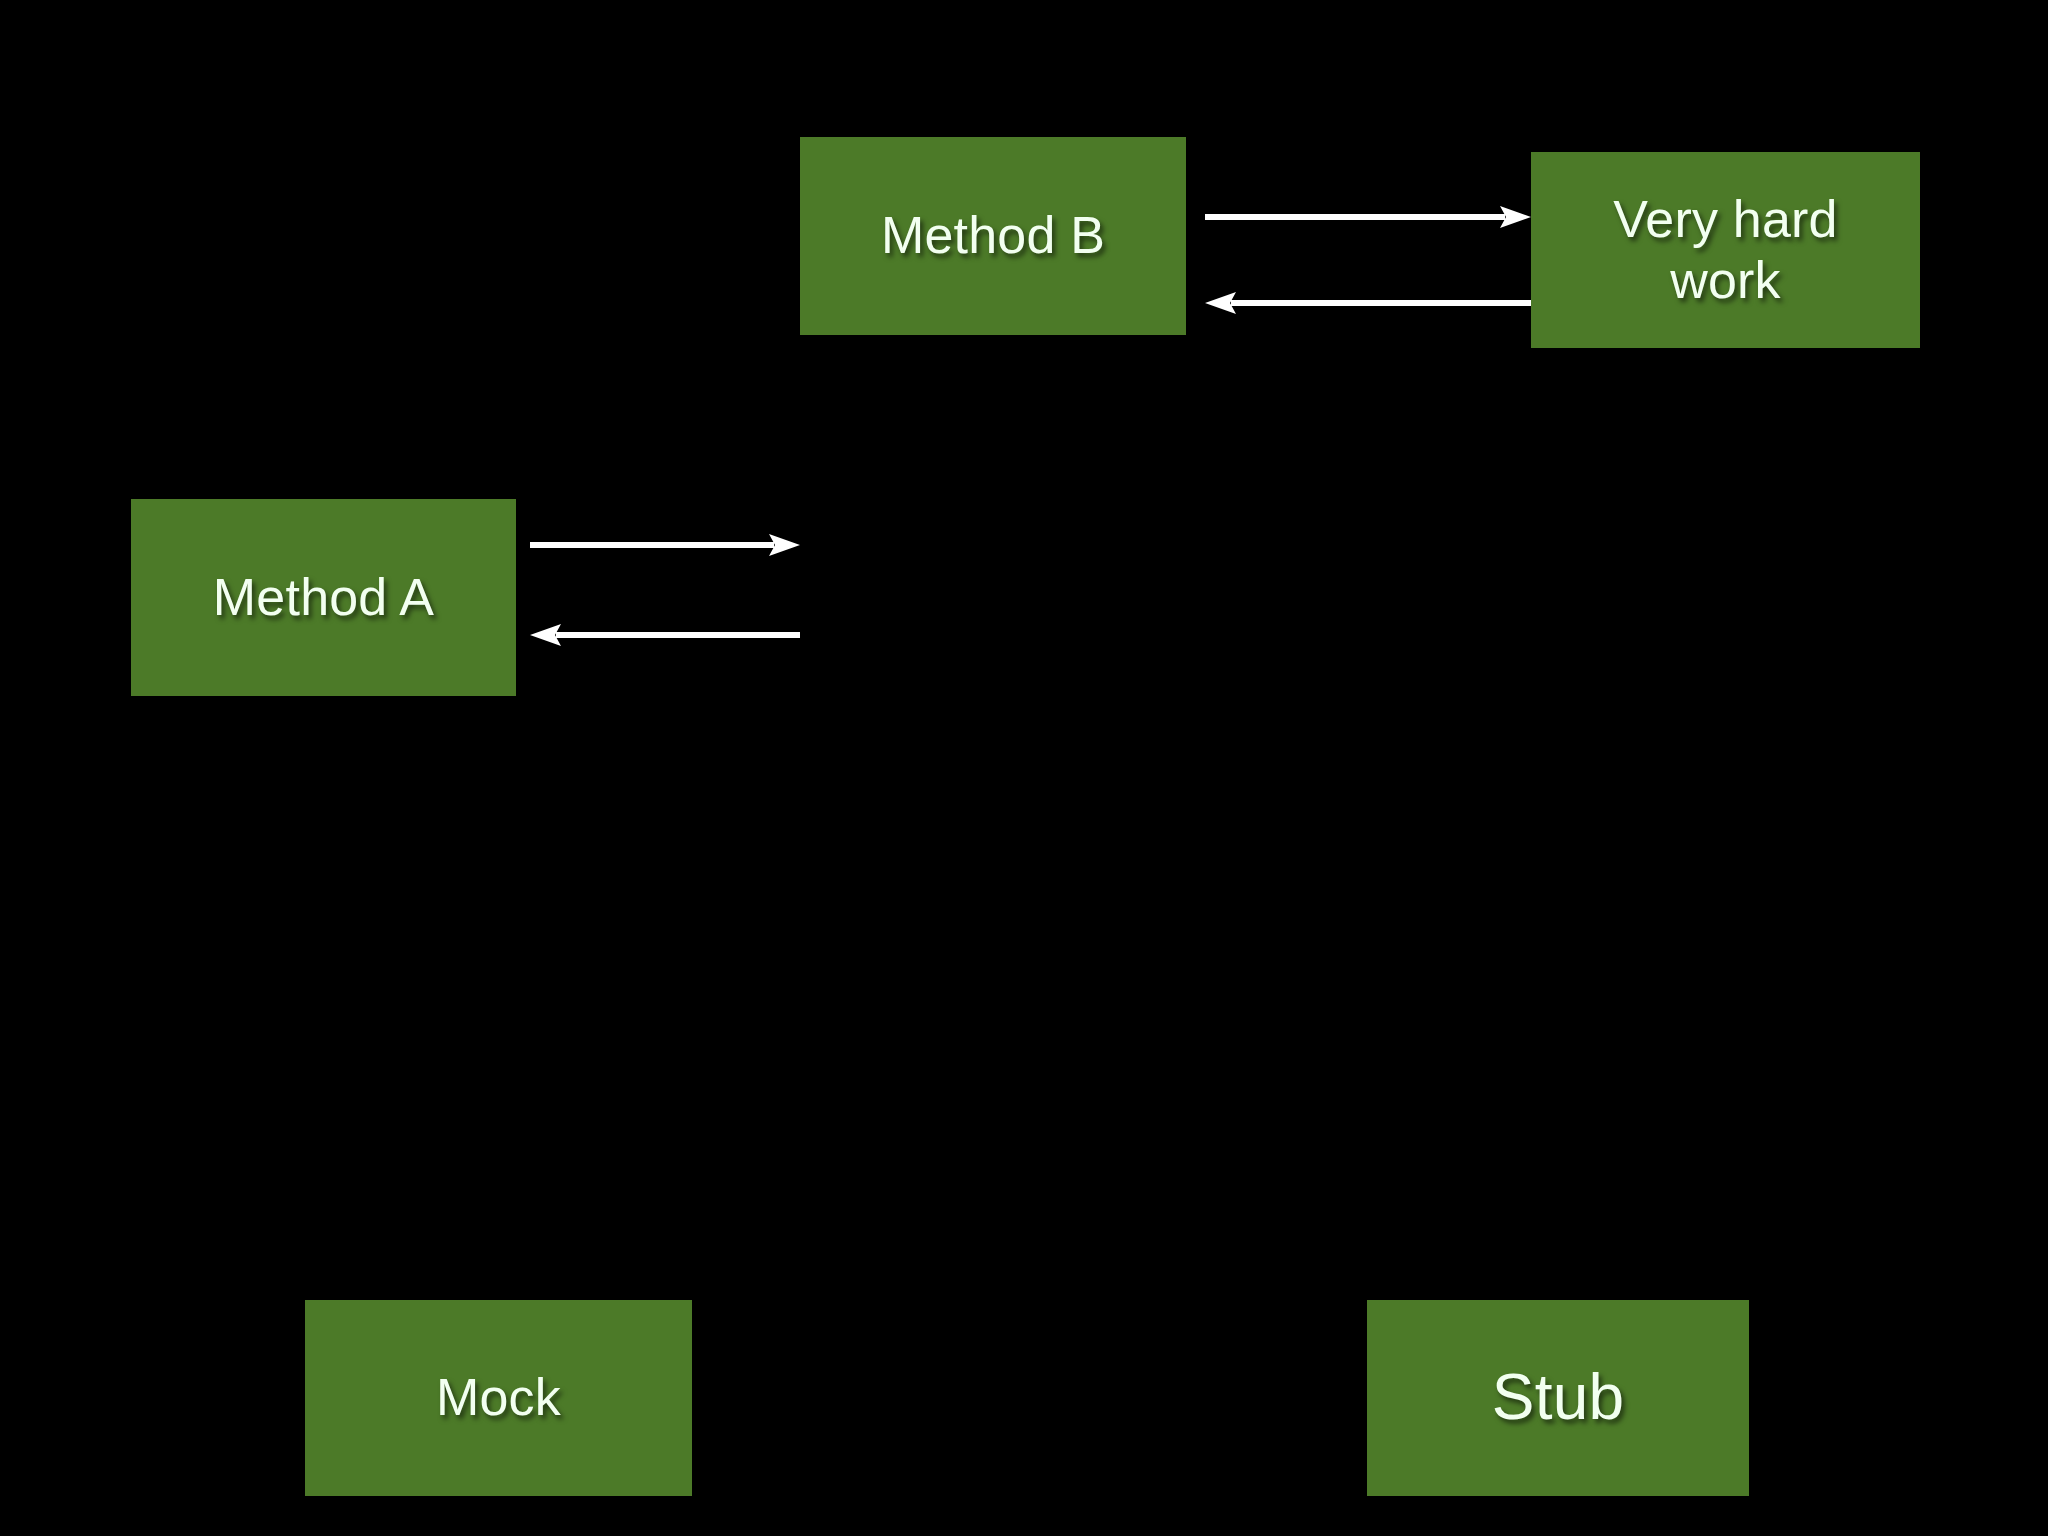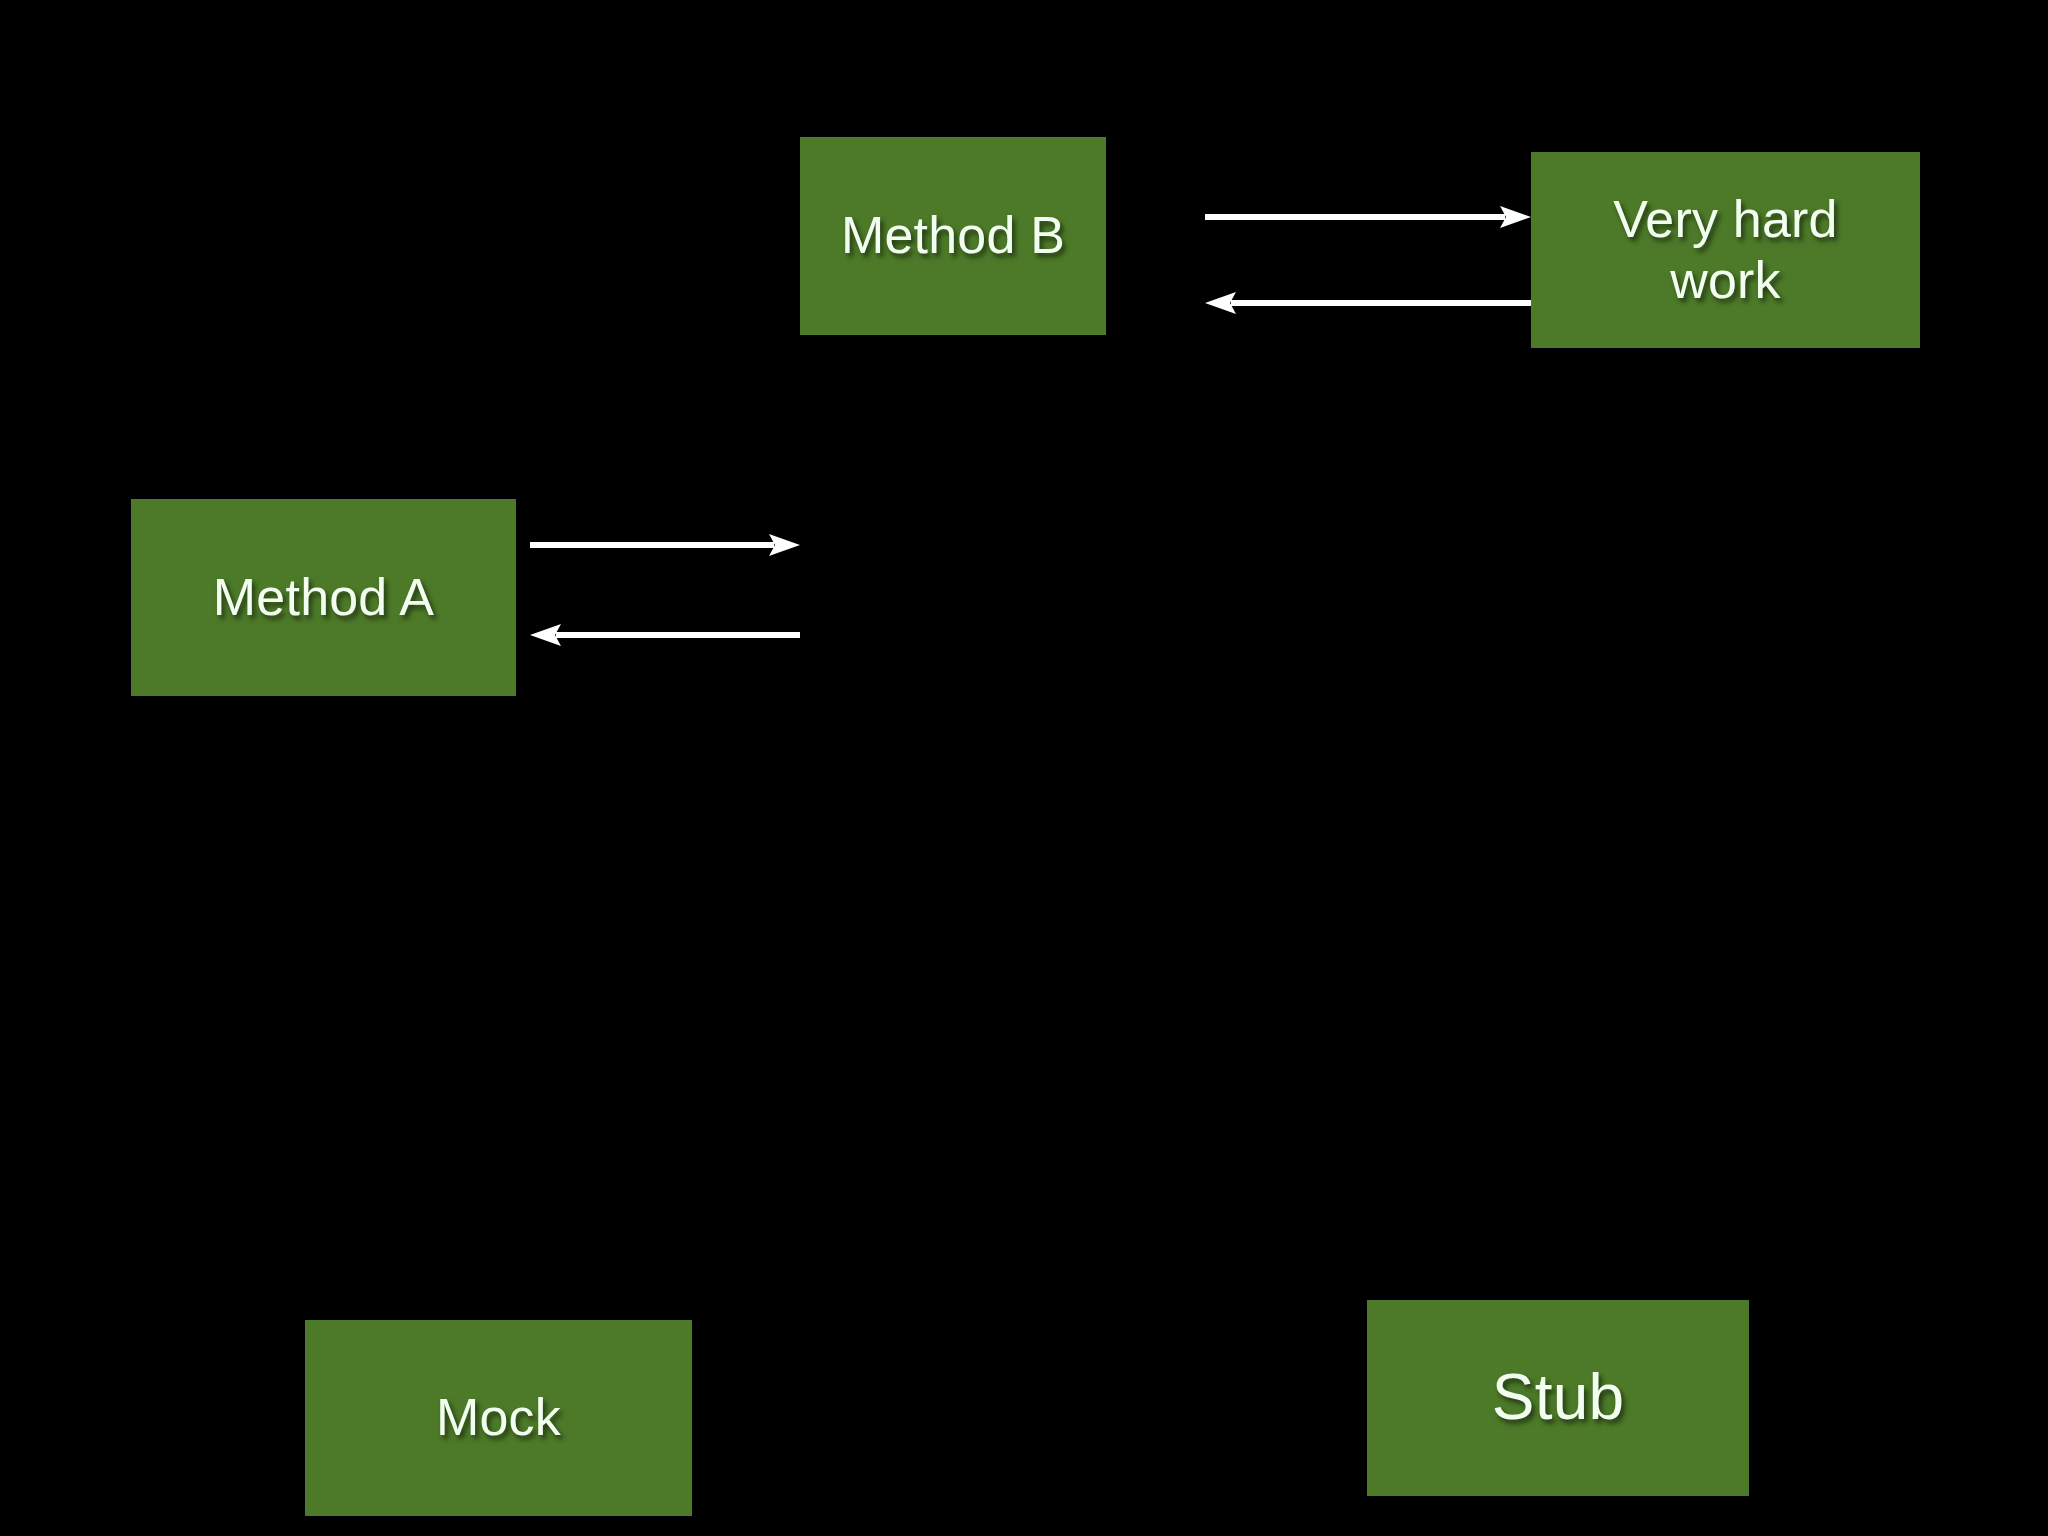--- a/index.html
+++ b/index.html
@@ -34,24 +34,24 @@
     text-shadow: 3px 4px 5px rgba(0,0,0,0.55);
     line-height: 1.18;
     user-select: none;
   }
   .box-label {
     display: block;
     padding: 0 10px;
   }
 
   
-  #box-method-b   { left: 800px;  top: 137px;  width: 306px;  height: 198px; font-size: 52px; align-items: center; }
+  #box-method-b   { left: 800px;  top: 137px;  width: 386px;  height: 198px; font-size: 52px; align-items: center; }
   #box-very-hard  { left: 1531px; top: 152px;  width: 389px;  height: 196px; font-size: 52px; }
   #box-method-a   { left: 131px;  top: 499px;  width: 385px;  height: 197px; font-size: 52px; }
-  #box-mock       { left: 305px;  top: 1300px; width: 387px;  height: 196px; font-size: 52px; margin-top: 20px; }
+  #box-mock       { left: 305px;  top: 1300px; width: 387px;  height: 196px; font-size: 52px; }
   #box-stub       { left: 1367px; top: 1300px; width: 382px;  height: 196px; font-size: 64px; }
 
   
   .arrow {
     position: absolute;
     pointer-events: none;
   }
   .arrow svg { display: block; overflow: visible; }
 
   #arrow-b-to-vhw       { left: 1205px; top: 200px; }

